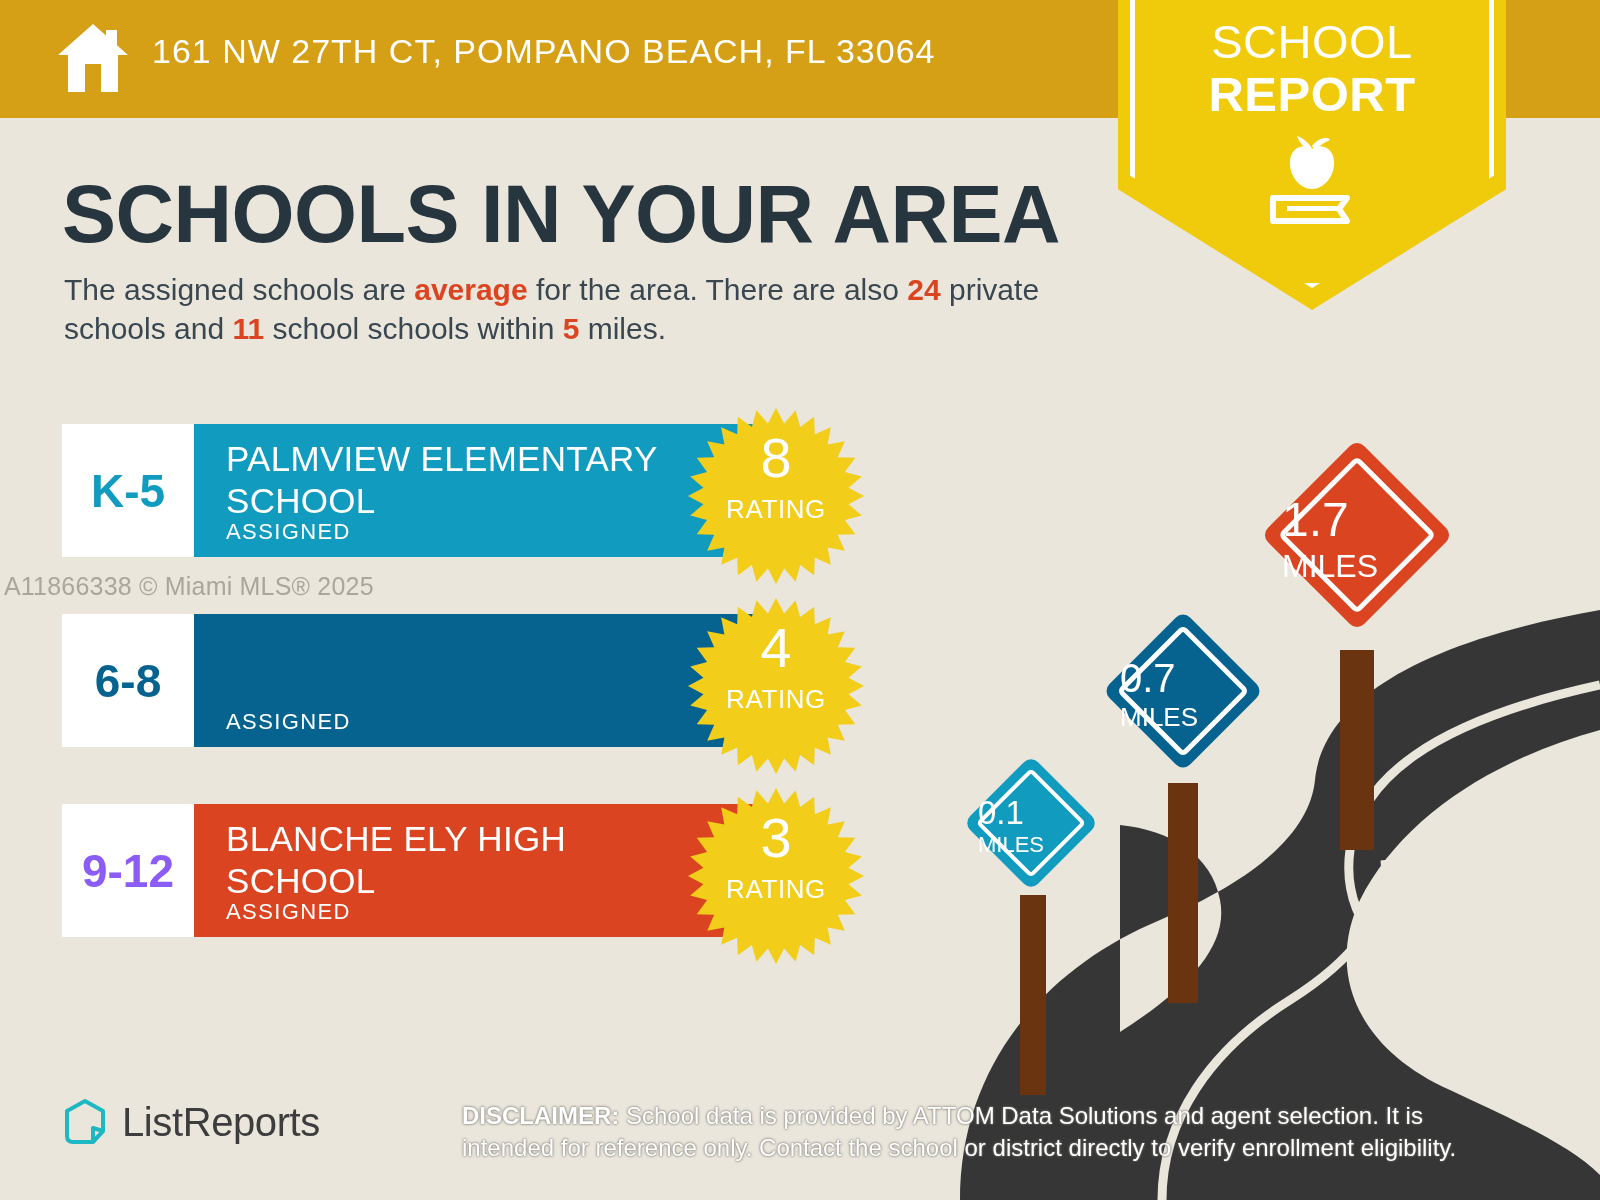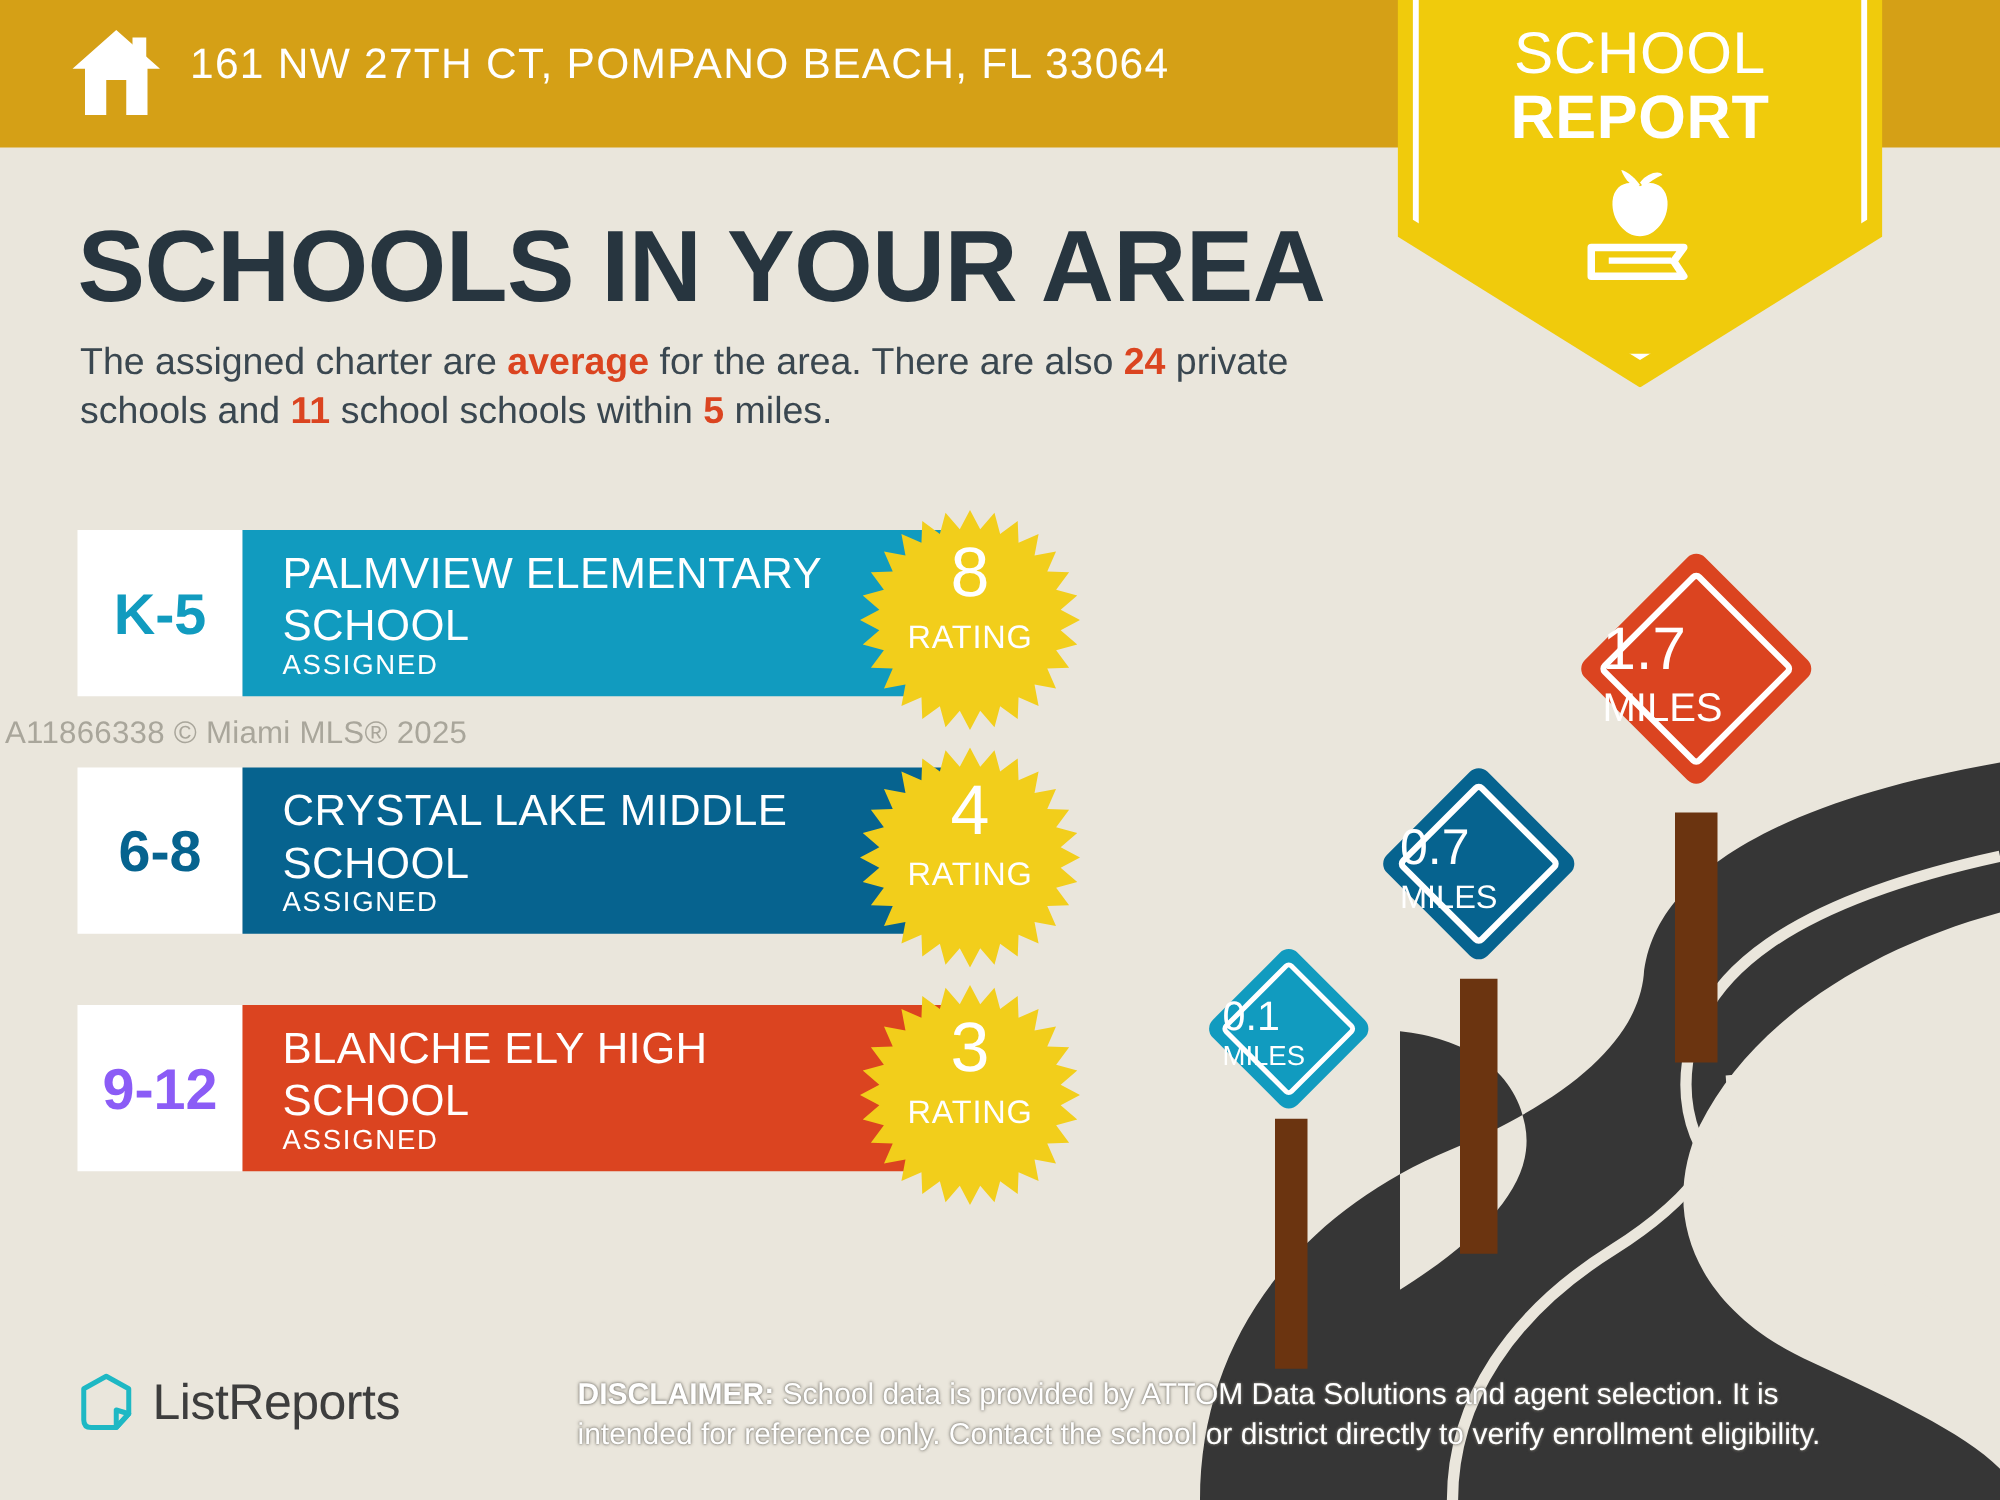--- a/index.html
+++ b/index.html
@@ -135,21 +135,21 @@
     <path d="M53 14 C59 6 69 4 71 8 C66 10 60 14 56 18 Z" fill="#FFFFFF"></path>
     <path d="M53 17 C45 11 32 15 31 29 C30 44 41 57 53 57 C65 57 76 44 75 29 C74 15 61 11 53 17 Z" fill="#FFFFFF"></path>
     <path d="M14 66 L88 66 L80 77 L88 89 L14 89 Z" fill="none" stroke="#FFFFFF" stroke-width="6" stroke-linejoin="round"></path>
     <rect x="28" y="74" width="50" height="5" fill="#FFFFFF"></rect>
   </svg>
 </div>
 
 <div class="title">SCHOOLS IN YOUR AREA</div>
 
 <div class="subtitle">
-  <span>The assigned charter are </span><b>average</b><span> for the area. There are also </span><b>24</b><span> private schools and </span><b>11</b><span> school schools within </span><b>5</b><span> miles.</span>
+  <span>The assigned schools are </span><b>average</b><span> for the area. There are also </span><b>24</b><span> private schools and </span><b>11</b><span> school schools within </span><b>5</b><span> miles.</span>
 </div>
 
 <div class="rows">
 
   <div class="row">
     <div class="grade-box">
       <span class="grade-txt" id="g0" style="color: rgb(17, 155, 191);">K-5</span>
     </div>
     <div class="bar" id="b0" style="background: rgb(17, 155, 191);">
       <div class="sname">PALMVIEW ELEMENTARY SCHOOL</div>
@@ -162,21 +162,20 @@
       <div class="star-num">8</div>
       <div class="star-lbl">RATING</div>
     </div>
   </div>
 
   <div class="row">
     <div class="grade-box">
       <span class="grade-txt" id="g1" style="color: rgb(6, 99, 143);">6-8</span>
     </div>
     <div class="bar" id="b1" style="background: rgb(6, 99, 143);">
-      <div class="sname">CRYSTAL LAKE MIDDLE SCHOOL</div>
       <div class="assigned">ASSIGNED</div>
     </div>
     <div class="star-wrap">
       <svg viewBox="0 0 176 176" width="176" height="176">
           <polygon id="st1" fill="#F2CE1B" points="88.00,0.00 96.17,15.46 107.58,2.21 112.11,19.10 126.18,8.71 126.84,26.19 142.87,19.20 139.62,36.38 156.80,33.13 149.81,49.16 167.29,49.82 156.90,63.89 173.79,68.42 160.54,79.83 176.00,88.00 160.54,96.17 173.79,107.58 156.90,112.11 167.29,126.18 149.81,126.84 156.80,142.87 139.62,139.62 142.87,156.80 126.84,149.81 126.18,167.29 112.11,156.90 107.58,173.79 96.17,160.54 88.00,176.00 79.83,160.54 68.42,173.79 63.89,156.90 49.82,167.29 49.16,149.81 33.13,156.80 36.38,139.62 19.20,142.87 26.19,126.84 8.71,126.18 19.10,112.11 2.21,107.58 15.46,96.17 0.00,88.00 15.46,79.83 2.21,68.42 19.10,63.89 8.71,49.82 26.19,49.16 19.20,33.13 36.38,36.38 33.13,19.20 49.16,26.19 49.82,8.71 63.89,19.10 68.42,2.21 79.83,15.46"></polygon>
         </svg>
       <div class="star-num">4</div>
       <div class="star-lbl">RATING</div>
     </div>
   </div>

